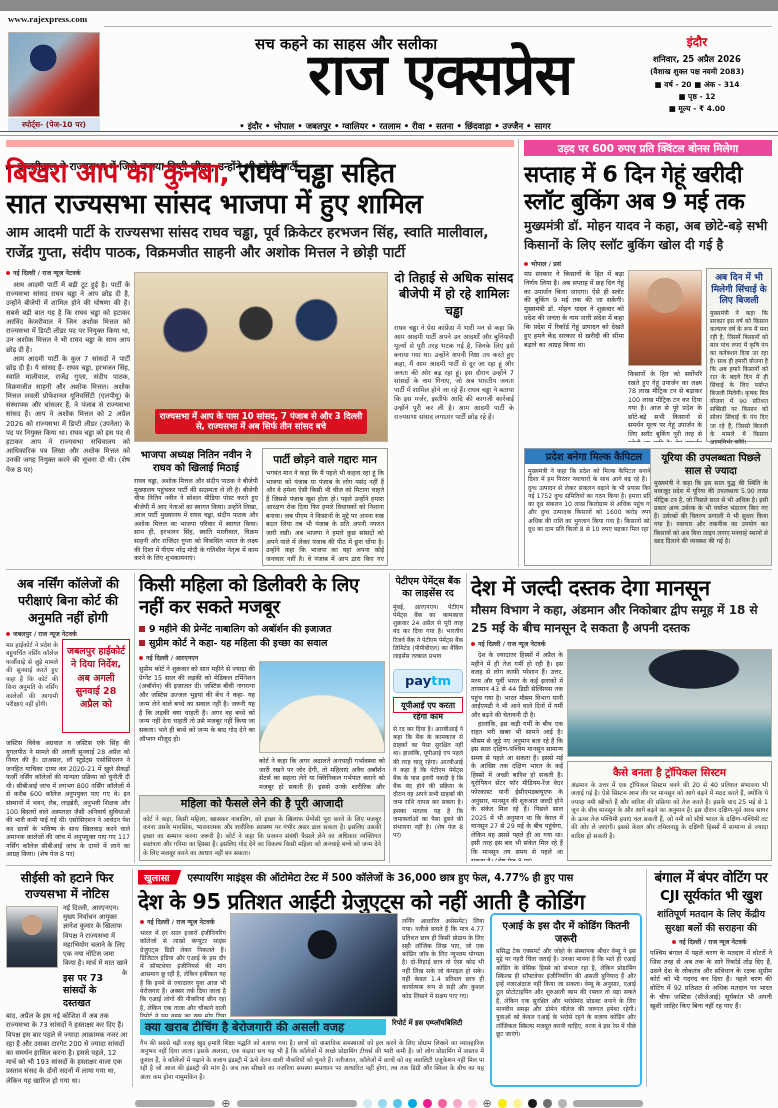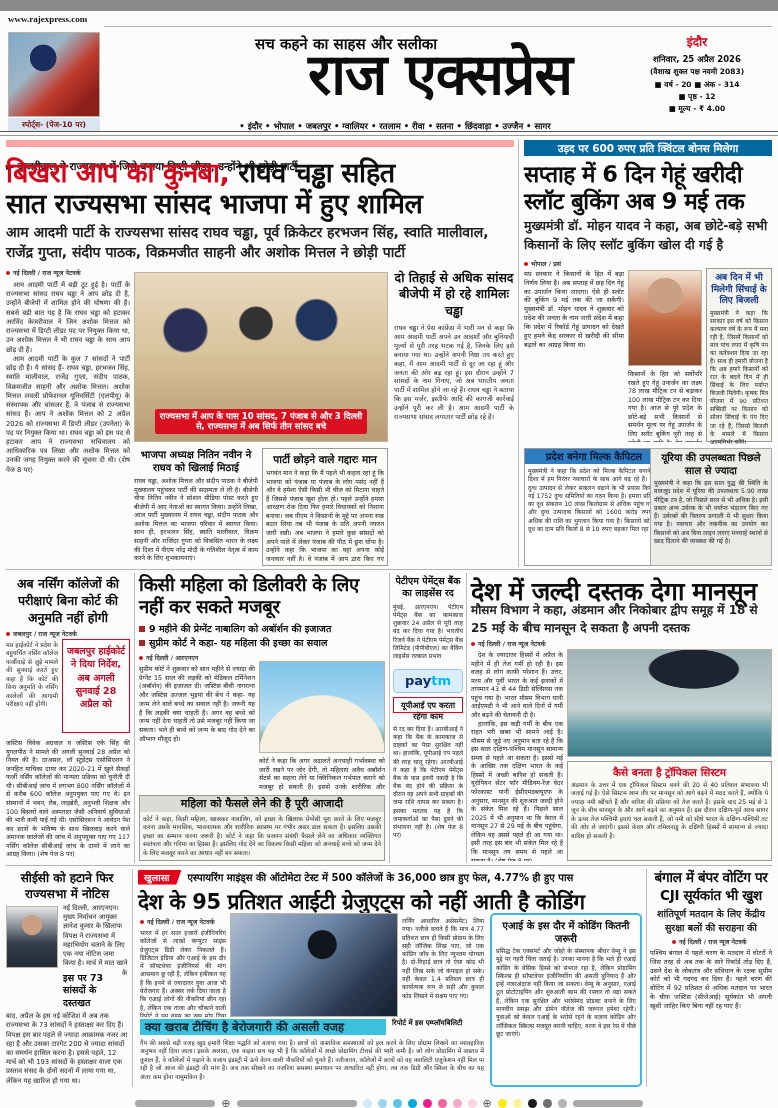--- a/index.html
+++ b/index.html
@@ -95,21 +95,21 @@
     <div class="hl center" style="font-size:10px;line-height:1.3">भाजपा अध्यक्ष नितिन नवीन ने राघव को खिलाई मिठाई</div>
     <div class="body-txt" style="margin-top:3px;height:84px;font-size:6.3px">राघव चड्ढा, अशोक मित्तल और संदीप पाठक ने बीजेपी मुख्यालय पहुंचकर पार्टी की सदस्यता ले ली है। बीजेपी चीफ नितिन नवीन ने सोशल मीडिया पोस्ट करते हुए बीजेपी में आए नेताओं का स्वागत किया। उन्होंने लिखा, आज पार्टी मुख्यालय में राघव चड्ढा, संदीप पाठक और अशोक मित्तल का भाजपा परिवार में स्वागत किया। साथ ही, हरभजन सिंह, स्वाति मालीवाल, विक्रम साहनी और राजिंदर गुप्ता को विकसित भारत के लक्ष्य की दिशा में पीएम नरेंद्र मोदी के गतिशील नेतृत्व में काम करने के लिए शुभकामनाएं।</div>
   </div>
   <div class="abs boxed" style="left:262px;top:437px;width:126px;height:118px;background:#fbfbf7">
     <div class="hl center" style="font-size:10.5px">पार्टी छोड़ने वाले गद्दारः मान</div>
     <div class="body-txt" style="margin-top:3px;height:92px;font-size:6.3px">भगवंत मान ने कहा कि मैं पहले भी कहता रहा हूं कि भाजपा को पंजाब या पंजाब के लोग पसंद नहीं हैं और वे हमेशा ऐसी किसी भी चीज को मिटाना चाहते हैं जिससे पंजाब खुश होता हो। पहले उन्होंने हमारा आरक्षण रोक दिया फिर हमारे विधायकों को निशाना बनाया। जब पीएम ने किसानों के मुद्दे पर अपना रुख बदल लिया तब भी पंजाब के प्रति अपनी नफरत जारी रखी। अब भाजपा ने हमारे कुछ सांसदों को अपने पाले में लेकर पंजाब की पीठ में छुरा घोंपा है। उन्होंने कहा कि भाजपा का यहां अपना कोई जनाधार नहीं है। वे पंजाब में आप द्वारा किए गए काम की बराबरी नहीं कर सकते।</div>
   </div>
 
   <div class="vrule" style="left:518px;top:128px;height:428px"></div>
 
-  <div class="abs center" style="left:524px;top:129px;width:248px;height:16px;background:#0369a1;color:#fff;
+  <div class="abs center" style="left:524px;top:129px;width:248px;height:16px;background:#ec4899;color:#fff;
        font-weight:700;font-size:10.5px;line-height:16px">उड़द पर 600 रुपए प्रति क्विंटल बोनस मिलेगा</div>
   <div class="abs hl" style="left:524px;top:150px;width:248px;font-size:22.5px;line-height:1.2;letter-spacing:-0.5px">सप्ताह में 6 दिन गेहूं खरीदी स्लॉट बुकिंग अब 9 मई तक</div>
   <div class="abs hl" style="left:524px;top:206px;width:248px;font-size:12.5px;line-height:1.5;color:#222">मुख्यमंत्री डॉ. मोहन यादव ने कहा, अब छोटे-बड़े सभी किसानों के लिए स्लॉट बुकिंग खोल दी गई है</div>
   <div class="abs byline" style="left:524px;top:248px">
     <span class="dot"></span>
       <span>भोपाल / प्रसं</span>
   </div>
 
   <div class="abs body-txt" style="left:524px;top:259px;width:100px;height:172px;font-size:6.5px">मप्र सरकार ने किसानों के हित में बड़ा निर्णय लिया है। अब सप्ताह में छह दिन गेहूं का उपार्जन किया जाएगा। ऐसे ही स्लॉट की बुकिंग 9 मई तक की जा सकेगी। मुख्यमंत्री डॉ. मोहन यादव ने शुक्रवार को प्रदेश की जनता के नाम जारी संदेश में कहा कि प्रदेश में रिकॉर्ड गेहूं उत्पादन को देखते हुए हमने केंद्र सरकार से खरीदी की सीमा बढ़ाने का आग्रह किया था।</div>
   <div class="ph" style="left:628px;top:259px;width:74px;height:96px;background:
@@ -168,21 +168,21 @@
   <div class="abs hl center" style="left:393px;top:564px;width:70px;font-size:9.5px;line-height:1.3">पेटीएम पेमेंट्स बैंक का लाइसेंस रद</div>
   <div class="abs body-txt" style="left:393px;top:592px;width:70px;height:64px;font-size:6px">मुंबई, आरएनएन। पेटीएम पेमेंट्स बैंक का कामकाज शुक्रवार 24 अप्रैल से पूरी तरह बंद कर दिया गया है। भारतीय रिजर्व बैंक ने पेटीएम पेमेंट्स बैंक लिमिटेड (पीपीबीएल) का बैंकिंग लाइसेंस तत्काल प्रभाव</div>
   <div class="abs center" style="left:393px;top:658px;width:70px;height:24px;background:#d9edfb;border:1px solid #9cc6e3;
        border-radius:4px;font-weight:700;font-size:13px;line-height:22px">
     <span style="color:#0d2f6e">pay</span><span style="color:#00b9f1">tm</span>
   </div>
   <div class="abs center" style="left:393px;top:686px;width:70px;height:16px;border:1px solid #d02;
        font-weight:700;font-size:8px;line-height:1.4;padding-top:2px">यूपीआई एप करता रहेगा काम</div>
   <div class="abs body-txt" style="left:393px;top:714px;width:70px;height:136px;font-size:6px">से रद कर दिया है। आरबीआई ने कहा कि बैंक के कामकाज से ग्राहकों का पैसा सुरक्षित नहीं था। हालांकि, यूपीआई एप पहले की तरह चालू रहेगा। आरबीआई ने कहा है कि पेटीएम पेमेंट्स बैंक के पास इतनी नकदी है कि बैंक बंद होने की प्रक्रिया के दौरान वह अपने सभी ग्राहकों की जमा राशि वापस कर सकता है। इसका मतलब यह है कि जमाकर्ताओं का पैसा डूबने की संभावना नहीं है। (शेष पेज 8 पर)</div>
 
-  <div class="abs hl" style="left:471px;top:562px;width:302px;font-size:25px;letter-spacing:-0.4px">देश में जल्दी दस्तक देगा मानसून</div>
+  <div class="abs hl" style="left:471px;top:562px;width:302px;font-size:21px;letter-spacing:-0.4px">देश में जल्दी दस्तक देगा मानसून</div>
   <div class="abs hl" style="left:471px;top:590px;width:302px;font-size:12px;line-height:1.5;color:#222">मौसम विभाग ने कहा, अंडमान और निकोबार द्वीप समूह में 18 से 25 मई के बीच मानसून दे सकता है अपनी दस्तक</div>
   <div class="abs byline" style="left:471px;top:628px">
     <span class="dot"></span>
       <span>नई दिल्ली / राज न्यूज नेटवर्क</span>
   </div>
   <div class="abs body-txt" style="left:471px;top:640px;width:92px;height:210px;font-size:6.3px">
     <p>देश के ज्यादातर हिस्सों में अप्रैल के महीने में ही तेज गर्मी हो रही है। इस वजह से लोग काफी परेशान हैं। उत्तर, मध्य और पूर्वी भारत के कई इलाकों में तापमान 43 से 44 डिग्री सेल्सियस तक पहुंच गया है। भारत मौसम विभाग यानी आईएमडी ने भी आने वाले दिनों में गर्मी और बढ़ने की चेतावनी दी है।</p>
     <p>हालांकि, इस कड़ी गर्मी के बीच एक राहत भरी खबर भी सामने आई है। मौसम से जुड़े नए अनुमान बता रहे हैं कि इस साल दक्षिण-पश्चिम मानसून सामान्य समय से पहले आ सकता है। इससे मई के आखिर तक दक्षिण भारत के कई हिस्सों में अच्छी बारिश हो सकती है। यूरोपियन सेंटर फॉर मीडियम-रेंज वेदर फोरकास्ट यानी ईसीएमडब्ल्यूएफ के अनुसार, मानसून की शुरुआत जल्दी होने के संकेत मिल रहे हैं। पिछले साल 2025 में भी अनुमान था कि केरल में मानसून 27 से 29 मई के बीच पहुंचेगा, लेकिन वह उससे पहले ही आ गया था। इसी तरह इस बार भी संकेत मिल रहे हैं कि मानसून तय समय से पहले आ सकता है। (शेष पेज 8 पर)</p>
   </div>
   <div class="ph" style="left:567px;top:638px;width:205px;height:108px;background:

